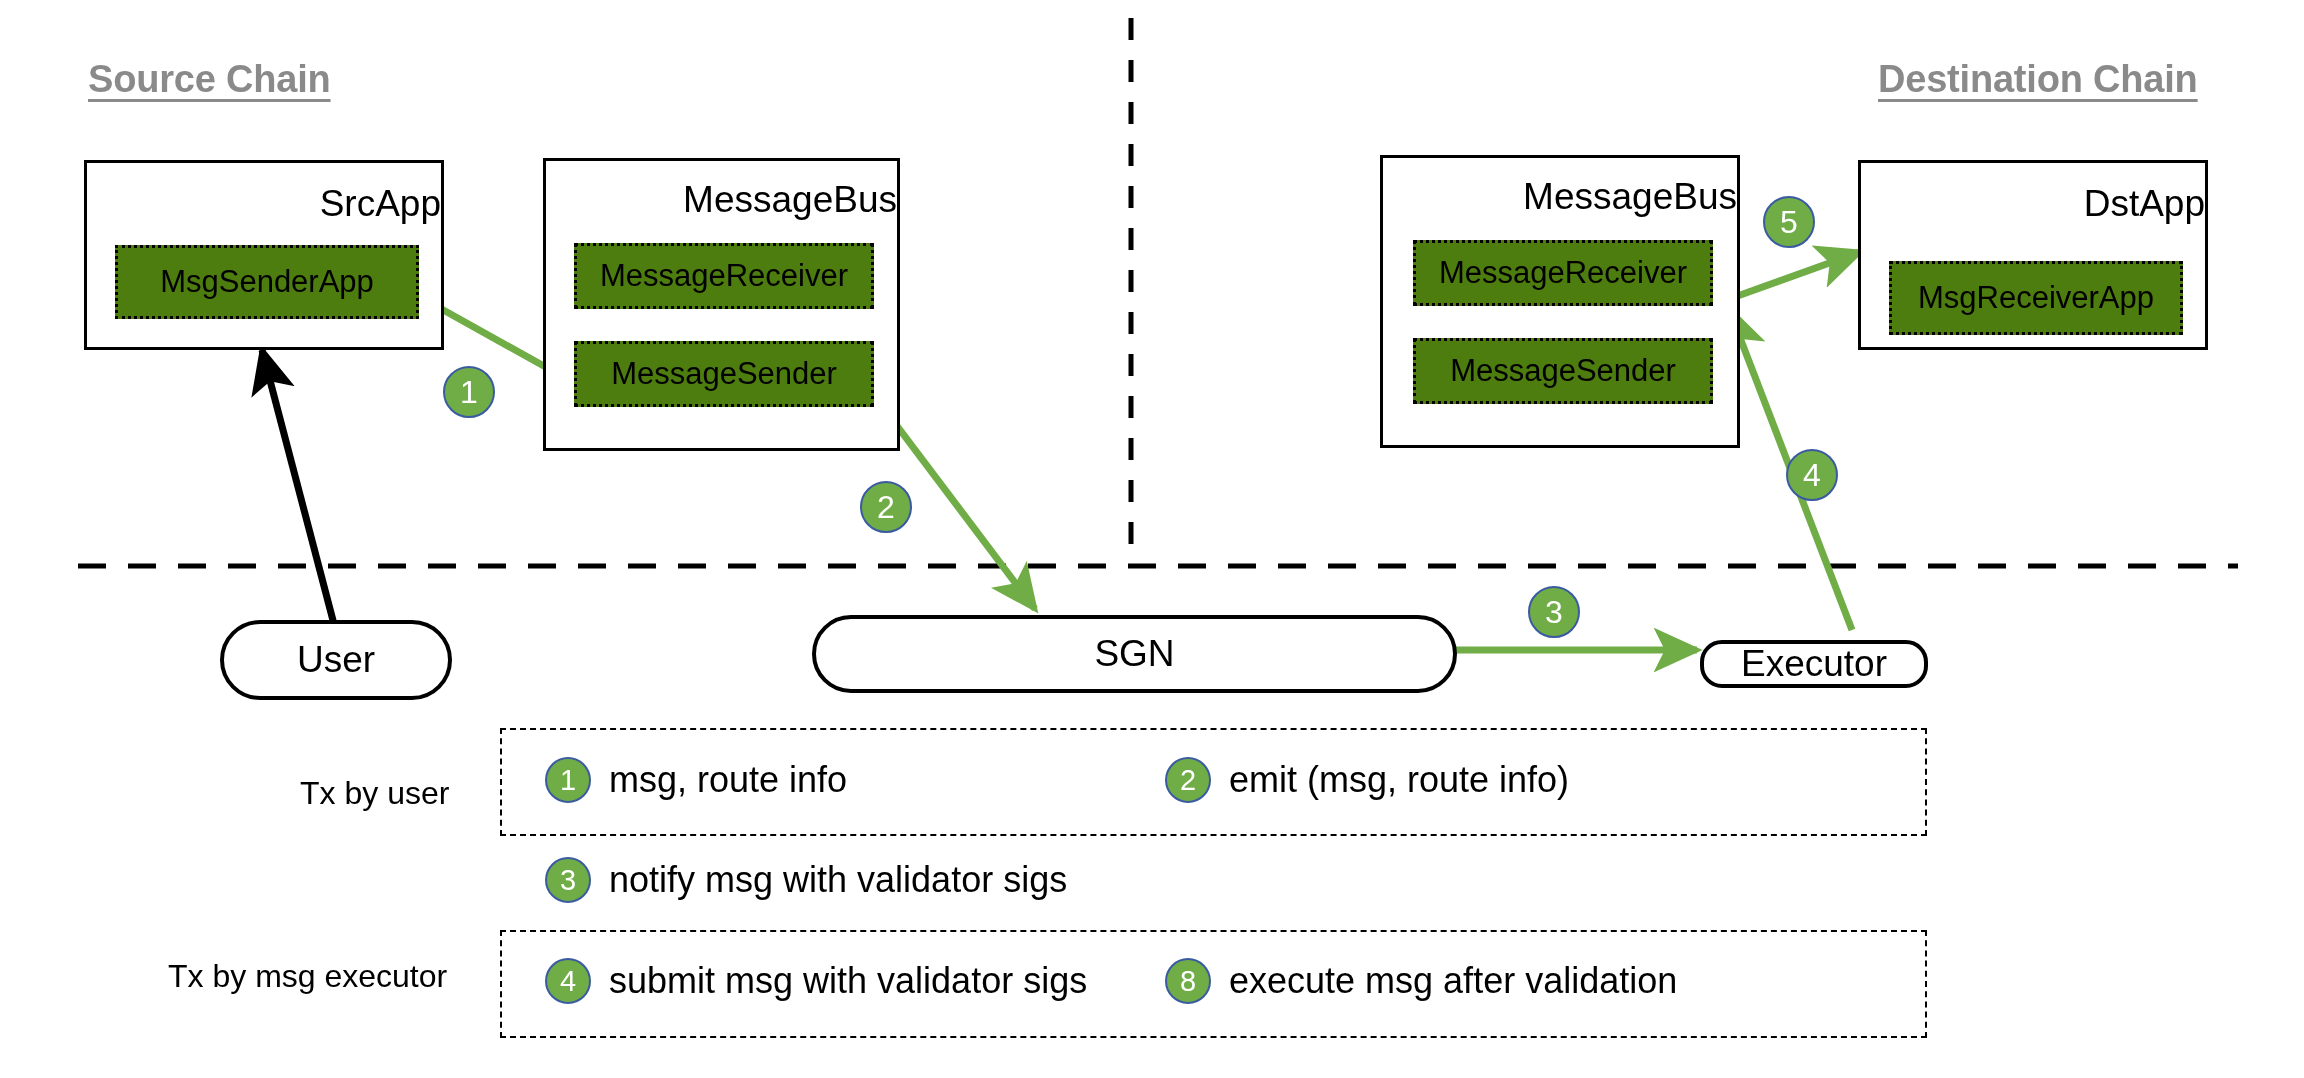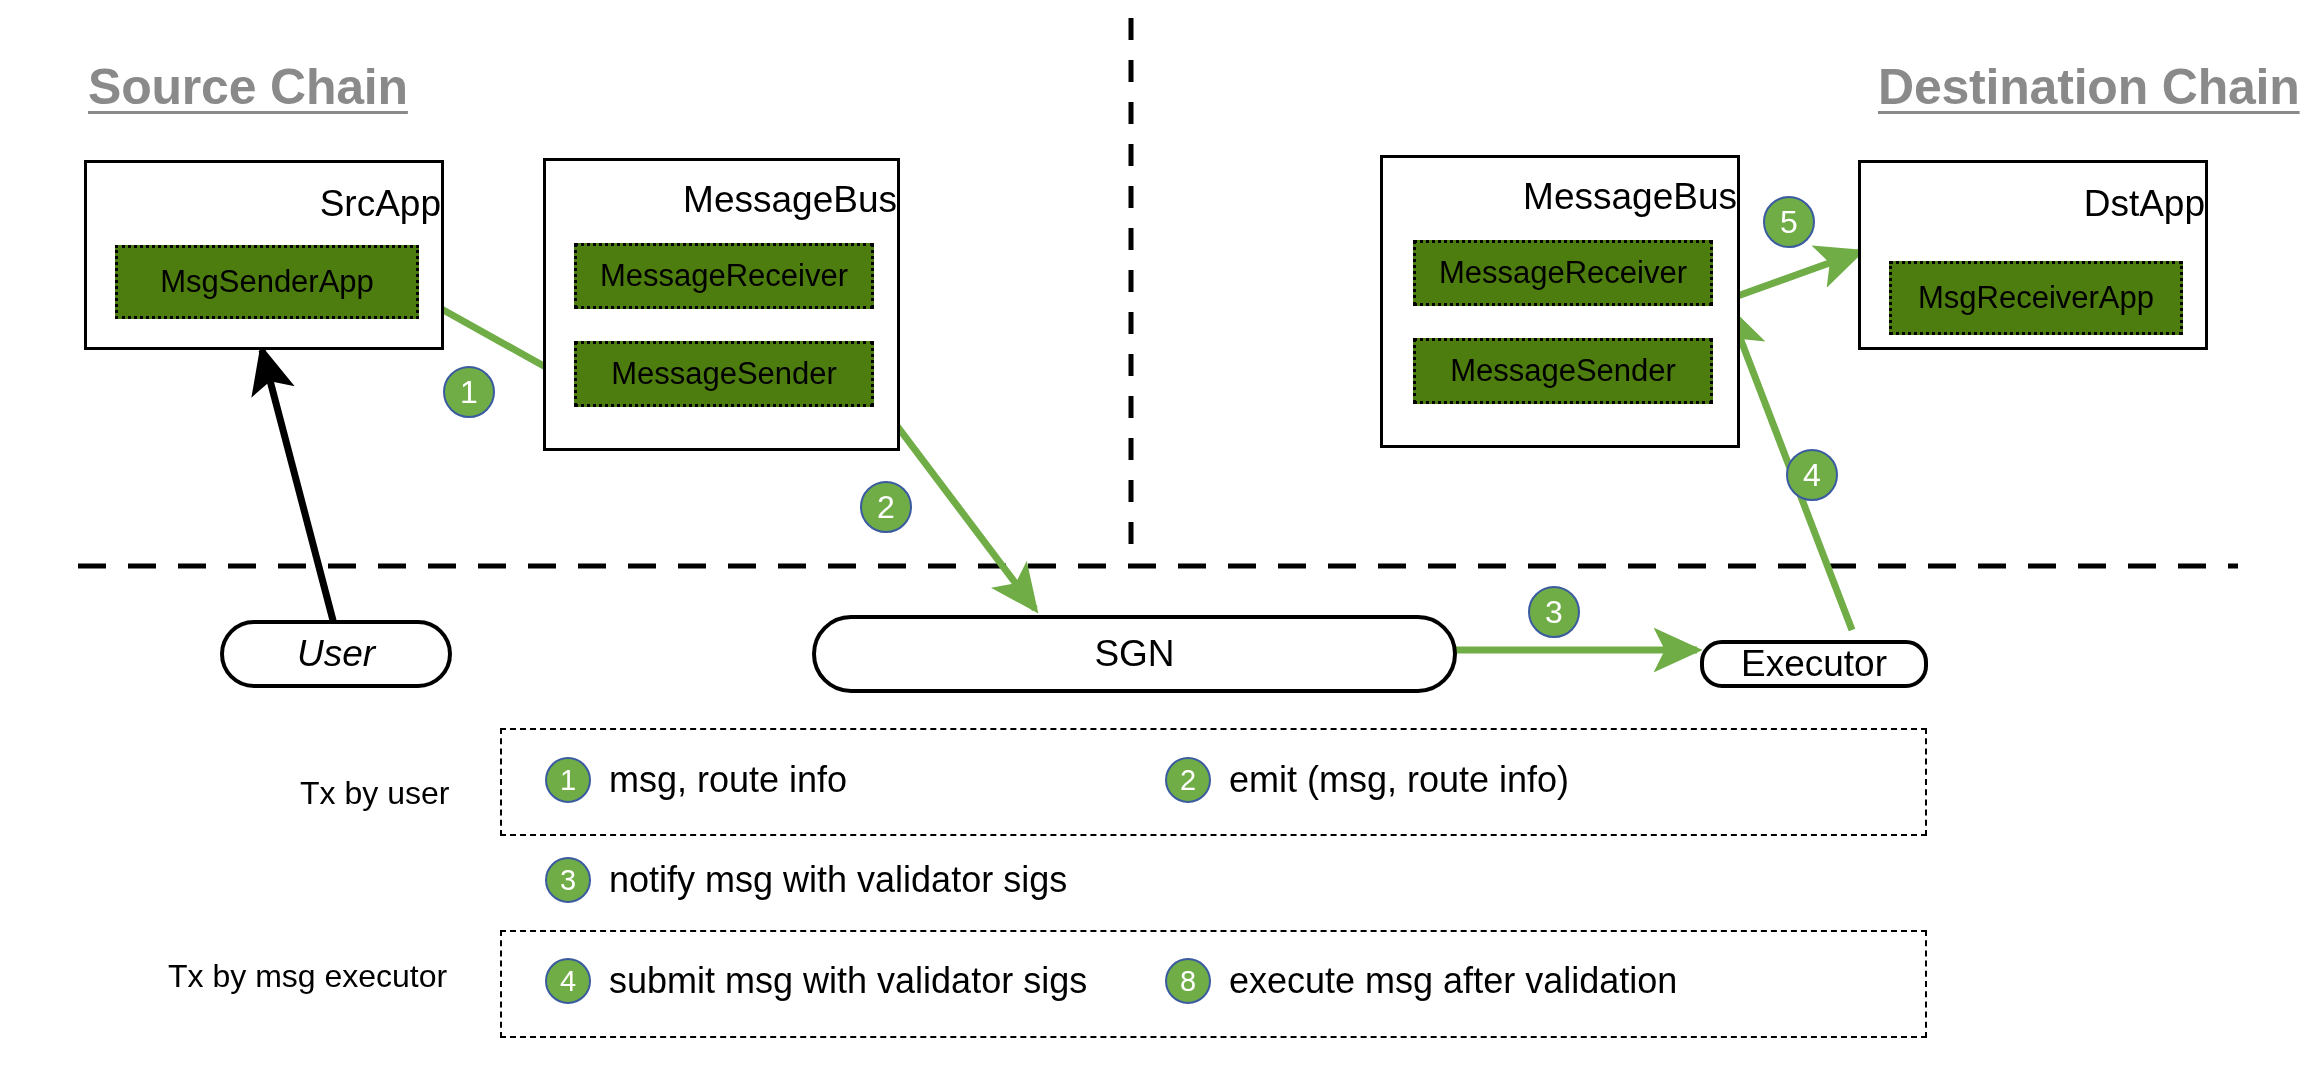--- a/index.html
+++ b/index.html
@@ -19,21 +19,21 @@
   #wires{
     position:absolute;
     left:0;top:0;
     width:2304px;height:1078px;
     pointer-events:none;
   }
 
   
   .chain-title{
     position:absolute;
-    font-size:50px;
+    font-size:38px;
     font-weight:bold;
     color:#8a8a8a;
     text-decoration:underline;
     text-underline-offset:7px;
     text-decoration-thickness:3px;
     white-space:nowrap;
     letter-spacing:-0.2px;
   }
 
   
@@ -179,21 +179,21 @@
     <div class="node-title" style="top:18px;">MessageBus</div>
     <div class="sub-box" style="left:30px; top:82px; width:300px; height:66px;">MessageReceiver</div>
     <div class="sub-box" style="left:30px; top:180px; width:300px; height:66px;">MessageSender</div>
   </div>
 
   <div class="node-box" style="left:1858px; top:160px; width:350px; height:190px;">
     <div class="node-title" style="top:20px;">DstApp</div>
     <div class="sub-box" style="left:28px; top:98px; width:294px; height:74px;">MsgReceiverApp</div>
   </div>
 
-  <div class="pill pill-round" style="left:220px; top:620px; width:232px; height:68px;font-style:italic;">User</div>
+  <div class="pill pill-round" style="left:220px; top:620px; width:232px; height:80px;">User</div>
 
   <div class="pill pill-round" style="left:812px; top:615px; width:645px; height:78px;">SGN</div>
 
   <div class="pill pill-soft" style="left:1700px; top:620px; width:228px; height:48px;margin-top:20px;">Executor</div>
 
   <div class="badge" style="left:443px; top:366px;">1</div>
 
   <div class="badge" style="left:860px; top:481px;">2</div>
 
   <div class="badge" style="left:1528px; top:586px;">3</div>

